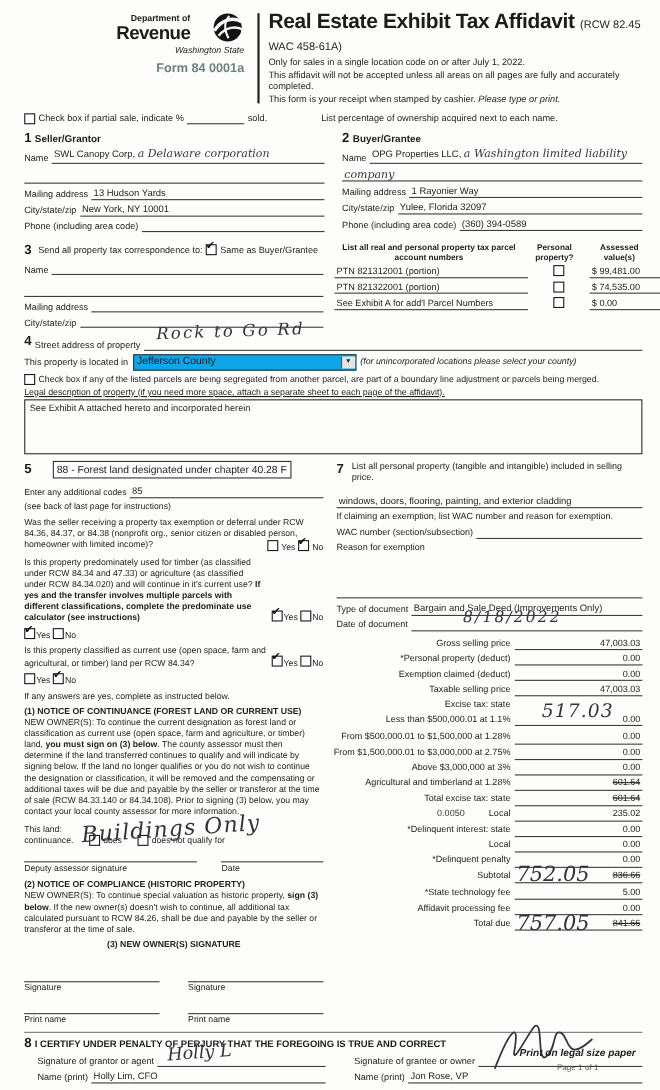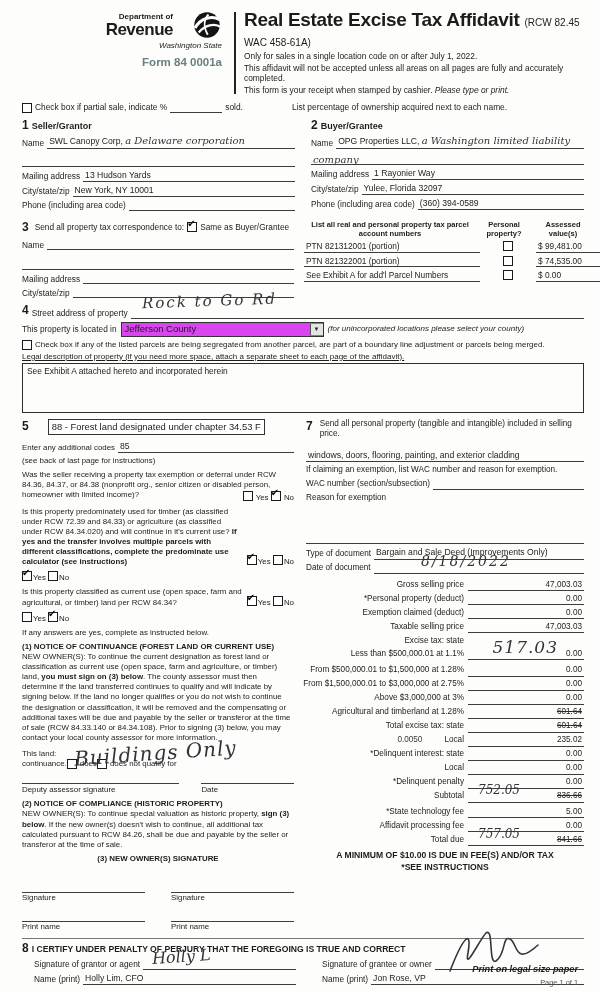--- a/index.html
+++ b/index.html
@@ -48,65 +48,65 @@
   .sec3{width:272px;flex:none;}
   .ptable{flex:1;}
   .phead{display:flex;gap:6px;font-weight:bold;font-size:7.5px;text-align:center;margin-bottom:2px;}
   .ph1{width:172px;}.ph2{width:44px;}.ph3{width:62px;}
   .prow{display:flex;gap:6px;align-items:flex-end;margin-bottom:3px;}
   .pc1{width:172px;border-bottom:1px solid #3d3d3d;padding:0 2px;}
   .pc2{width:44px;text-align:center;}
   .pc3{width:62px;border-bottom:1px solid #3d3d3d;padding:0 2px;}
   
   .dd{border:1.2px solid #333;display:inline-flex;width:198px;justify-content:space-between;
-      align-items:center;padding-left:3px;font-size:9.5px;height:13px;background:#d946ef;flex:none;}
+      align-items:center;padding-left:3px;font-size:9.5px;height:13px;background:#0ea5e9;flex:none;}
   .ddbtn{width:12px;height:11px;border-left:1px solid #555;background:#e4e4e4;font-size:6px;
       text-align:center;line-height:11px;color:#222;}
   .legalbox{border:1.4px solid #2c2c2c;height:44px;padding:2px 4px;margin:1px 0 6px 0;font-size:8.4px;}
   
   .main{display:flex;gap:12px;}
   .mleft{width:272px;flex:none;font-size:7.9px;}
   .mright{flex:1;min-width:0;font-size:8.2px;}
   .dd5{border:1.3px solid #333;padding:1px 3px;font-size:9.4px;white-space:nowrap;background:#fff;}
   .q{margin-top:4px;}
   .qrow{display:flex;margin-top:4px;}
   .qtext{flex:1;padding-right:4px;}
   .yn{white-space:nowrap;align-self:flex-end;}
   .yn .cb{margin-right:1px;}
   .noticetitle{font-weight:bold;margin-top:4px;}
   .landblock{position:relative;margin-top:6px;}
-  .landrow{display:flex;align-items:flex-end;}
+  .landrow{display:flex;gap:14px;align-items:flex-end;}
   .hw-buildings{position:absolute;left:52px;top:-8px;font-size:20px;letter-spacing:1px;
       transform:rotate(-4deg);white-space:nowrap;}
   .sigrow{display:flex;gap:22px;margin-top:14px;}
   .sigcell{border-top:1px solid #3d3d3d;padding-top:1px;}
   .sc1{flex:1.7;}.sc2{flex:1;}
   .nosig{display:flex;gap:26px;margin-top:10px;}
   .nscol{flex:1;}
   .sline{border-bottom:1px solid #3d3d3d;height:10px;margin-top:8px;}
   .center{text-align:center;}
   
   .mrow{display:flex;justify-content:flex-end;align-items:flex-start;margin-bottom:2.5px;position:relative;}
   .mprefix{margin-right:22px;color:#3a3a3a;}
   .mlabel{text-align:right;white-space:nowrap;}
   .mline{width:112px;border-bottom:1px solid #3d3d3d;text-align:right;margin-left:4px;
       position:relative;padding:0 2px;flex:none;}
   .mline.noline{border-bottom:none;}
   .struck{text-decoration:line-through;text-decoration-thickness:1.4px;text-decoration-color:#2b2b2b;}
-  .mhw{position:absolute;font-size:12px;right:64px;top:-8px;white-space:nowrap;}
+  .mhw{position:absolute;font-size:19px;right:48px;top:-8px;white-space:nowrap;}
   .mhw.big{font-size:17px;right:26px;top:-12px;letter-spacing:1px;}
   .minnote{font-weight:bold;text-align:center;font-size:8.6px;margin-top:3px;line-height:1.3;}
   
   .sec8{margin-top:6px;border-top:1px solid #777;padding-top:2px;}
   .certify{font-size:8.6px;}
   .s8cols{display:flex;gap:26px;margin-top:2px;padding-left:12px;}
   .s8col{flex:1;position:relative;}
   .hw-holly{position:absolute;left:118px;top:-12px;font-size:16px;transform:rotate(-4deg);}
   .scribble{position:absolute;left:120px;top:-34px;}
-  .printnote{position:absolute;right:22px;bottom:4px;text-align:right;}
+  .printnote{position:absolute;right:22px;bottom:16px;text-align:center;}
   .pn1{font-weight:bold;font-style:italic;font-size:9.2px;}
   .pn2{font-size:7.4px;color:#555;margin-top:2px;}
 </style>
 </head>
 <body>
 
 <div class="page">
 
   <div class="header">
     <div class="logo">
@@ -120,21 +120,21 @@
           <path d="M4 24 C 12 10, 27 7, 37 13" stroke="#fdfdfb" stroke-width="4" fill="none"></path>
           <path d="M9 30 C 17 20, 30 17, 39 23" stroke="#fdfdfb" stroke-width="3" fill="none"></path>
           <path d="M22 6 C 16 12, 15 22, 21 33" stroke="#fdfdfb" stroke-width="2.5" fill="none"></path>
         </svg>
       </div>
       <div class="wa">Washington State</div>
       <div class="formno">Form 84 0001a</div>
     </div>
     <div class="vline"></div>
     <div class="titleblock">
-      <div class="title"><span>Real Estate Excise Tax Affidavit</span> <span class="rcw">(RCW 82.45 WAC 458-61A)</span></div>
+      <div class="title"><span>Real Estate Exhibit Tax Affidavit</span> <span class="rcw">(RCW 82.45 WAC 458-61A)</span></div>
       <div class="hline">Only for sales in a single location code on or after July 1, 2022.</div>
       <div class="hline">This affidavit will not be accepted unless all areas on all pages are fully and accurately completed.</div>
       <div class="hline"><span>This form is your receipt when stamped by cashier. </span><i>Please type or print.</i></div>
     </div>
   </div>
 
   <div class="partialrow">
     <span class="cb"></span>
     <span>Check box if partial sale, indicate %</span>
     <span class="blankseg"></span>
@@ -260,36 +260,36 @@
       <span style="font-size:8px;">Check box if any of the listed parcels are being segregated from another parcel, are part of a boundary line adjustment or parcels being merged.</span>
     </div>
     <div style="font-size:8px;text-decoration:underline;">Legal description of property (if you need more space, attach a separate sheet to each page of the affidavit).</div>
     <div class="legalbox"><span>See Exhibit A attached hereto and incorporated herein</span></div>
   </div>
 
   <div class="main">
     <div class="mleft">
       <div style="display:flex;align-items:center;gap:16px;">
         <span class="secnum">5</span>
-        <span class="dd5">88 - Forest land designated under chapter 34.53 F</span>
+        <span class="dd5">88 - Forest land designated under chapter 40.28 F</span>
       </div>
       <div class="row" style="margin-top:6px;">
           <span class="lbl">Enter any additional codes</span>
           <span class="fill"><span class="typed">85</span></span>
         </div>
       <div>(see back of last page for instructions)</div>
       <div class="qrow">
         <span class="qtext">Was the seller receiving a property tax exemption or deferral under RCW 84.36, 84.37, or 84.38 (nonprofit org., senior citizen or disabled person, homeowner with limited income)?</span>
       </div>
       <div style="text-align:right;margin-top:-10px;" class="yn">
         <span class="cb"></span> <span>Yes</span>
         <span class="cb checked"><span class="ck">✔</span></span> <span>No</span>
       </div>
       <div class="qrow">
-        <span class="qtext"><span>Is this property predominately used for timber (as classified under RCW 72.39 and 84.33) or agriculture (as classified under RCW 84.34.020) and will continue in it's current use? </span><b>If yes and the transfer involves multiple parcels with different classifications, complete the predominate use calculator (see instructions)</b></span>
+        <span class="qtext"><span>Is this property predominately used for timber (as classified under RCW 84.34 and 47.33) or agriculture (as classified under RCW 84.34.020) and will continue in it's current use? </span><b>If yes and the transfer involves multiple parcels with different classifications, complete the predominate use calculator (see instructions)</b></span>
         <span class="yn">
           <span class="cb checked"><span class="ck">✔</span></span><span>Yes</span>
           <span class="cb"></span><span>No</span>
         </span>
       </div>
       <div class="qrow">
         <span class="yn">
           <span class="cb checked"><span class="ck">✔</span></span><span>Yes</span>
           <span class="cb"></span><span>No</span>
         </span>
@@ -343,21 +343,21 @@
           <div>Signature</div>
           <div class="sline"></div>
           <div>Print name</div>
         </div>
       </div>
     </div>
 
     <div class="mright">
       <div style="display:flex;gap:4px;">
         <span class="secnum">7</span>
-        <span>Send all personal property (tangible and intangible) included in selling price.</span>
+        <span>List all personal property (tangible and intangible) included in selling price.</span>
       </div>
       <div class="row" style="margin-top:10px;">
           <span class="fill"><span class="typed">windows, doors, flooring, painting, and exterior cladding</span></span>
         </div>
       <div>If claiming an exemption, list WAC number and reason for exemption.</div>
       <div class="row" style="margin-top:3px;">
           <span class="lbl">WAC number (section/subsection)</span>
           <span class="fill"></span>
         </div>
       <div>Reason for exemption</div>
@@ -445,24 +445,20 @@
           <span class="mline"><span>5.00</span></span>
         </div>
       <div class="mrow">
           <span class="mlabel">Affidavit processing fee</span>
           <span class="mline"><span>0.00</span></span>
         </div>
       <div class="mrow" style="margin-bottom:4px;">
           <span class="mlabel">Total due</span>
           <span class="mline"><span class="struck">841.66</span><span class="hw mhw">757.05</span></span>
         </div>
-      <div class="minnote">
-        <div>A MINIMUM OF $10.00 IS DUE IN FEE(S) AND/OR TAX</div>
-        <div>*SEE INSTRUCTIONS</div>
-      </div>
     </div>
   </div>
 
   <div class="sec8">
     <div class="certify"><span class="secnum">8</span><b>I CERTIFY UNDER PENALTY OF PERJURY THAT THE FOREGOING IS TRUE AND CORRECT</b></div>
     <div class="s8cols">
       <div class="s8col">
         <div class="row">
             <span class="lbl">Signature of grantor or agent</span>
             <span class="fill"></span>

